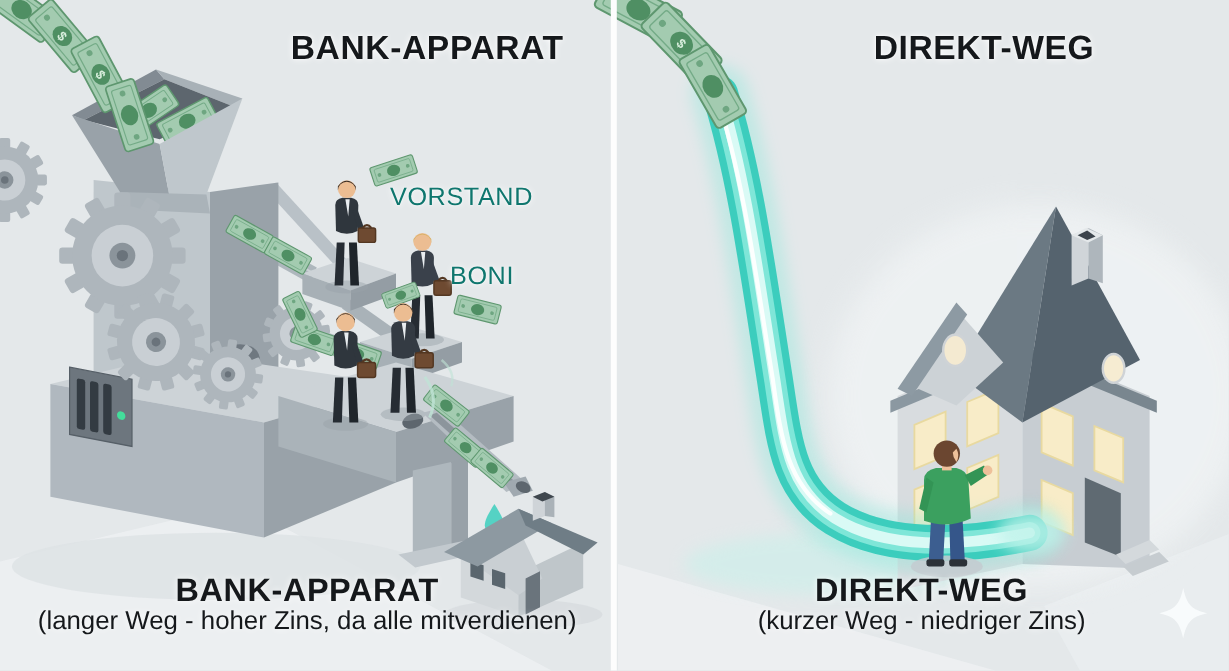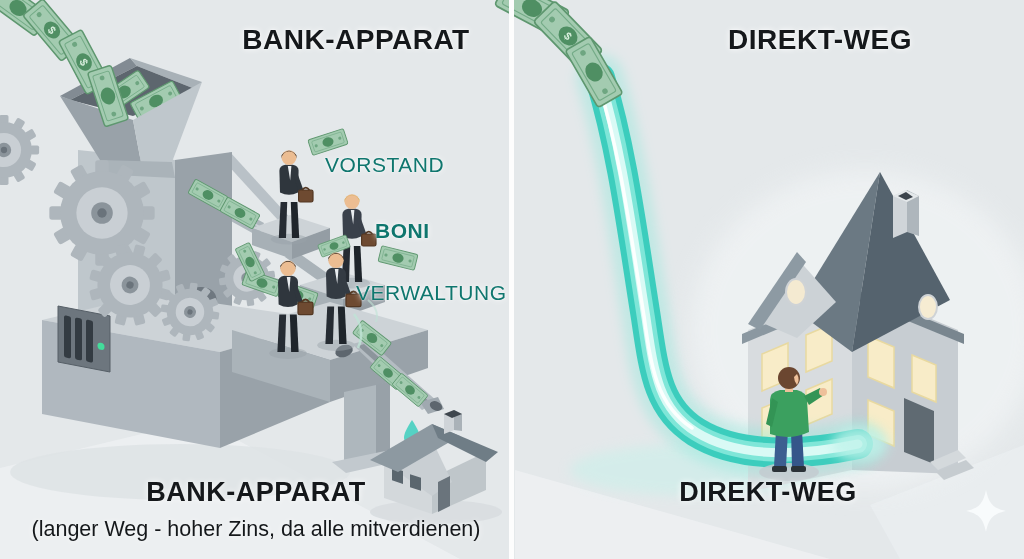--- a/index.html
+++ b/index.html
@@ -7,21 +7,21 @@
          font-family:"Liberation Sans",sans-serif;}
   .art{position:absolute;left:0;top:0;width:1024px;height:559px;display:block;}
   .divider{position:absolute;left:509px;top:0;width:5px;height:559px;background:#fdfdfd;}
   .txt{position:absolute;color:#15181b;white-space:nowrap;
        text-shadow:0 0 6px rgba(255,255,255,.95),0 0 2px rgba(255,255,255,.9);}
   .panel-title{font-size:28px;font-weight:800;letter-spacing:.5px;text-align:center;width:312px;}
   .machine-label{font-size:21px;font-weight:400;letter-spacing:.5px;color:#0f766e;}
   .caption{position:absolute;text-align:center;color:#15181b;}
   .caption .c-title{font-size:27px;font-weight:800;letter-spacing:.5px;line-height:1.0;
        text-shadow:0 0 6px rgba(255,255,255,.95);}
-  .caption .c-sub{font-size:21.5px;font-weight:400;margin-top:12px;line-height:1.1;
+  .caption .c-sub{font-size:21.5px;font-weight:400;margin-top:0;line-height:1.1;
        text-shadow:0 0 6px rgba(255,255,255,.95);}
   
   .g1{fill:#cdd3d7}.g2{fill:#bfc7cc}.g3{fill:#aab3b9}.g4{fill:#99a2a9}.g6{fill:#6f7880}.g7{fill:#5d666e}
   .bill-face{fill:#a3cbb0;stroke:#5e976f;stroke-width:1.5}
   .bill-inner{fill:none;stroke:#74ab87;stroke-width:1}
   .bill-seal{fill:#4f8f63}.bill-dot{fill:#6ea681}
   .bill-txt{font-family:"Liberation Sans",sans-serif;font-size:11px;font-weight:700;fill:#d8eedd;
             text-anchor:middle}
   .gear-body{fill:#aeb6bc}.gear-inner{fill:#c9cfd4}.gear-hub{fill:#8b949b}.gear-hole{fill:#6a737b}
 </style>
@@ -291,24 +291,24 @@
     <path d="M986,490 C989,504 993,508 1006,511 C993,514 989,518 986,532 C983,518 979,514 966,511 C979,508 983,504 986,490 Z" fill="#fafcfd" opacity=".9"></path>
   </g>
 </svg>
 
 <div class="divider"></div>
 
 <div class="txt panel-title" style="left:200px;top:24px;">BANK-APPARAT</div>
 <div class="txt panel-title" style="left:664px;top:24px;">DIREKT-WEG</div>
 
 <div class="txt machine-label" style="left:325px;top:153px;">VORSTAND</div>
-<div class="txt machine-label" style="left:375px;top:219px;font-weight:bold;">BONI</div>
-<div class="txt machine-label" style="left:356px;top:281px;">VERWALTUNG</div>
+<div class="txt machine-label" style="left:375px;top:219px;">BONI</div>
 
 <div class="caption" style="left:6px;top:479px;width:500px;">
   <div class="c-title">BANK-APPARAT</div>
   <div class="c-sub">(langer Weg - hoher Zins, da alle mitverdienen)</div>
 </div>
 <div class="caption" style="left:519px;top:479px;width:498px;">
   <div class="c-title">DIREKT-WEG</div>
+  <div class="c-sub">(kurzer Weg - niedriger Zins)</div>
 </div>
 
 </div>
 
 </body></html>

